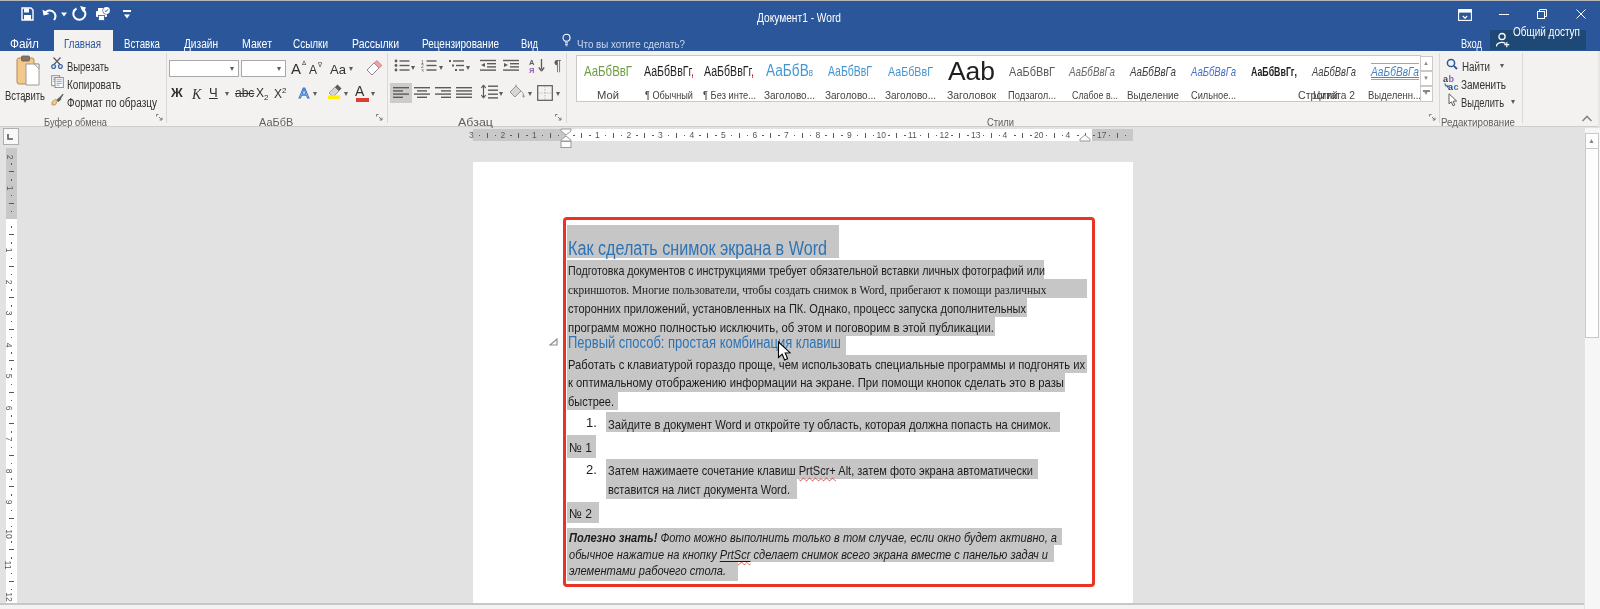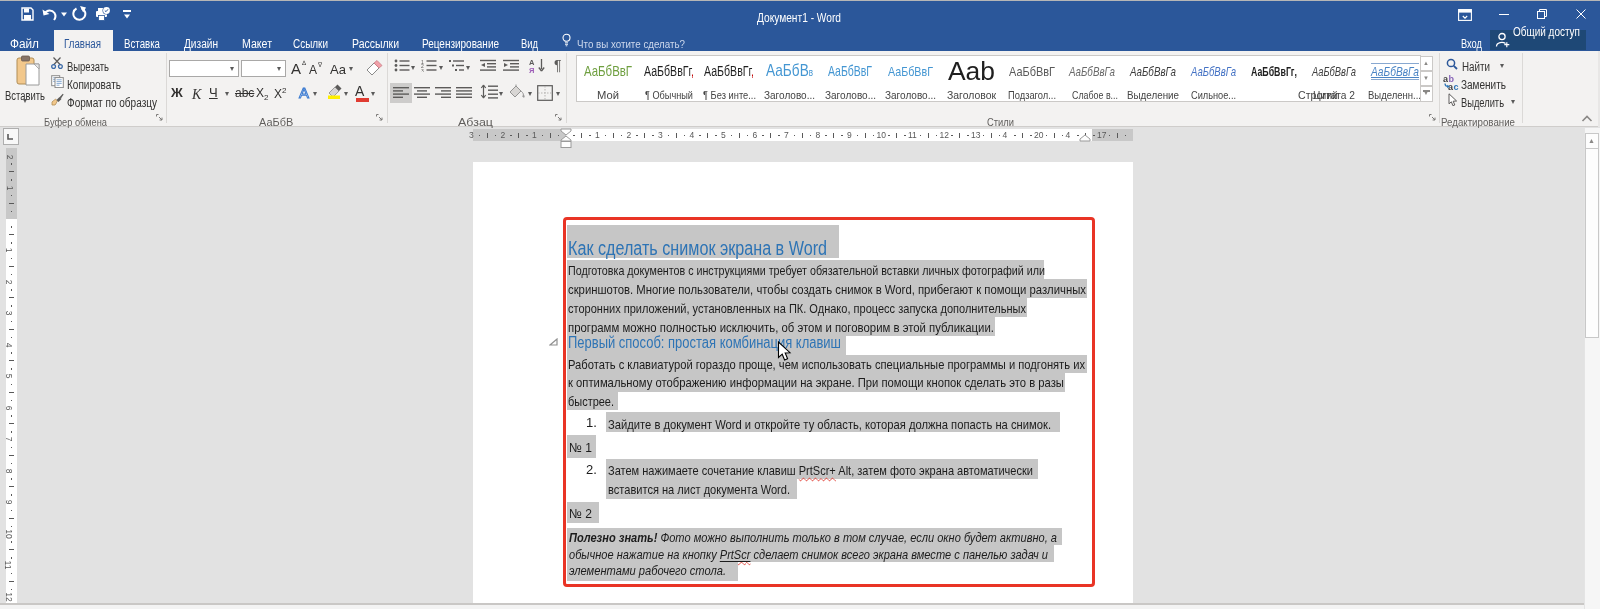--- a/index.html
+++ b/index.html
@@ -545,21 +545,21 @@
 <div style="position:absolute;left:10.5px;top:588.625px;width:1.5px;height:1.5px;background:#595959;"></div>
 <div style="position:absolute;left:473px;top:162px;width:660px;height:442px;background:#fff;"></div>
 <div style="position:absolute;left:0px;top:603px;width:1600px;height:1.5px;background:#c9c7c5;"></div>
 <div style="position:absolute;left:0px;top:605px;width:1600px;height:4px;background:#f3f3f3;"></div>
 <div style="position:absolute;left:563px;top:217px;width:532px;height:370px;border:3.5px solid #e93425;border-radius:4px;"></div>
 <div style="position:absolute;left:567px;top:224.5px;width:271.5px;height:33px;background:#c6c6c6;"></div>
 <div style="position:absolute;left:568px;top:231.5px;height:33px;line-height:33px;white-space:nowrap;"><span class="fit" id="f1" style="font-size:20px;color:#1c1c1c;color:#2e74b5;transform:scaleX(0.8078);">Как сделать снимок экрана в Word</span></div>
 <div style="position:absolute;left:567px;top:259.5px;width:477px;height:19px;background:#c6c6c6;"></div>
 <div style="position:absolute;left:568px;top:259.5px;height:19px;line-height:19px;white-space:nowrap;"><span class="fit" id="f2" style="font-size:13px;color:#1c1c1c;transform:scaleX(0.8233);">Подготовка документов с инструкциями требует обязательной вставки личных фотографий или</span></div>
 <div style="position:absolute;left:567px;top:278.5px;width:520px;height:19px;background:#c6c6c6;"></div>
-<div style="position:absolute;left:568px;top:278.5px;height:19px;line-height:19px;white-space:nowrap;"><span class="fit" id="f3" style="font-size:13px;color:#1c1c1c;transform:scaleX(0.8712);">скриншотов. Многие пользователи, чтобы создать снимок в Word, прибегают к помощи различных</span></div>
+<div style="position:absolute;left:568px;top:278.5px;height:19px;line-height:19px;white-space:nowrap;font-family:Liberation Serif, serif;"><span class="fit" id="f3" style="font-size:13px;color:#1c1c1c;transform:scaleX(0.8712);">скриншотов. Многие пользователи, чтобы создать снимок в Word, прибегают к помощи различных</span></div>
 <div style="position:absolute;left:567px;top:297.5px;width:460px;height:19px;background:#c6c6c6;"></div>
 <div style="position:absolute;left:568px;top:297.5px;height:19px;line-height:19px;white-space:nowrap;"><span class="fit" id="f4" style="font-size:13px;color:#1c1c1c;transform:scaleX(0.8480);">сторонних приложений, установленных на ПК. Однако, процесс запуска дополнительных</span></div>
 <div style="position:absolute;left:567px;top:316.5px;width:428px;height:19px;background:#c6c6c6;"></div>
 <div style="position:absolute;left:568px;top:316.5px;height:19px;line-height:19px;white-space:nowrap;"><span class="fit" id="f5" style="font-size:13px;color:#1c1c1c;transform:scaleX(0.8744);">программ можно полностью исключить, об этом и поговорим в этой публикации.</span></div>
 <div style="position:absolute;left:567px;top:334px;width:279px;height:21px;background:#c6c6c6;"></div>
 <div style="position:absolute;left:568px;top:332px;height:21px;line-height:21px;white-space:nowrap;"><span class="fit" id="f6" style="font-size:16px;color:#1c1c1c;color:#2e74b5;transform:scaleX(0.8110);">Первый способ: простая комбинация клавиш</span></div>
 <div style="position:absolute;left:549px;top:338px;width:9px;height:8px;">
     <svg width="9" height="8" viewBox="0 0 9 8">
       <path d="M8 1 V7 H1 Z" fill="#fdfdfd" stroke="#909090" stroke-width="1.2"></path>
     </svg>

